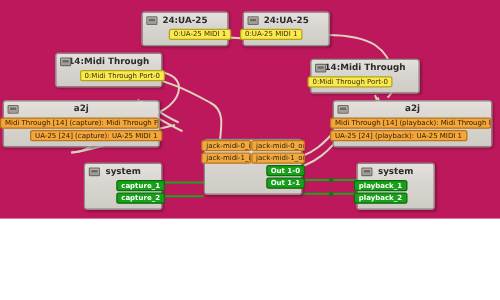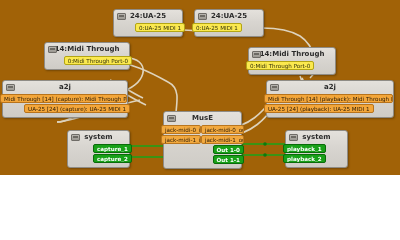--- a/index.html
+++ b/index.html
@@ -4,21 +4,21 @@
 <style>
   html, body {
     margin: 0;
     padding: 0;
     background: #ffffff;
   }
   #canvas {
     position: relative;
     width: 400px;
     height: 175px;
-    background: #a16207;
+    background: #be185d;
     overflow: hidden;
     font-family: "DejaVu Sans", "Liberation Sans", sans-serif;
   }
   #wires {
     position: absolute;
     left: 0; top: 0;
     width: 400px;
     height: 175px;
     pointer-events: none;
   }
@@ -220,24 +220,20 @@
       <div class="port-row left">
         <span class="port midi overhang-left">Midi Through [14] (playback): Midi Through Port-0</span>
       </div>
       <div class="port-row left">
         <span class="port midi overhang-left">UA-25 [24] (playback): UA-25 MIDI 1</span>
       </div>
     </div>
   </div>
 
   <div class="node" style="left:163px; top:111px; width:79px;">
-    <div class="node-header">
-      <span class="node-icon"></span>
-      <span class="node-title">MusE</span>
-    </div>
     <div class="ports">
       <div class="port-row split">
         <span class="port midi-jack overhang-left">jack-midi-0_in</span>
         <span class="port midi-jack overhang-right">jack-midi-0_out</span>
       </div>
       <div class="port-row split">
         <span class="port midi-jack overhang-left">jack-midi-1_in</span>
         <span class="port midi-jack overhang-right">jack-midi-1_out</span>
       </div>
       <div class="port-row right">

